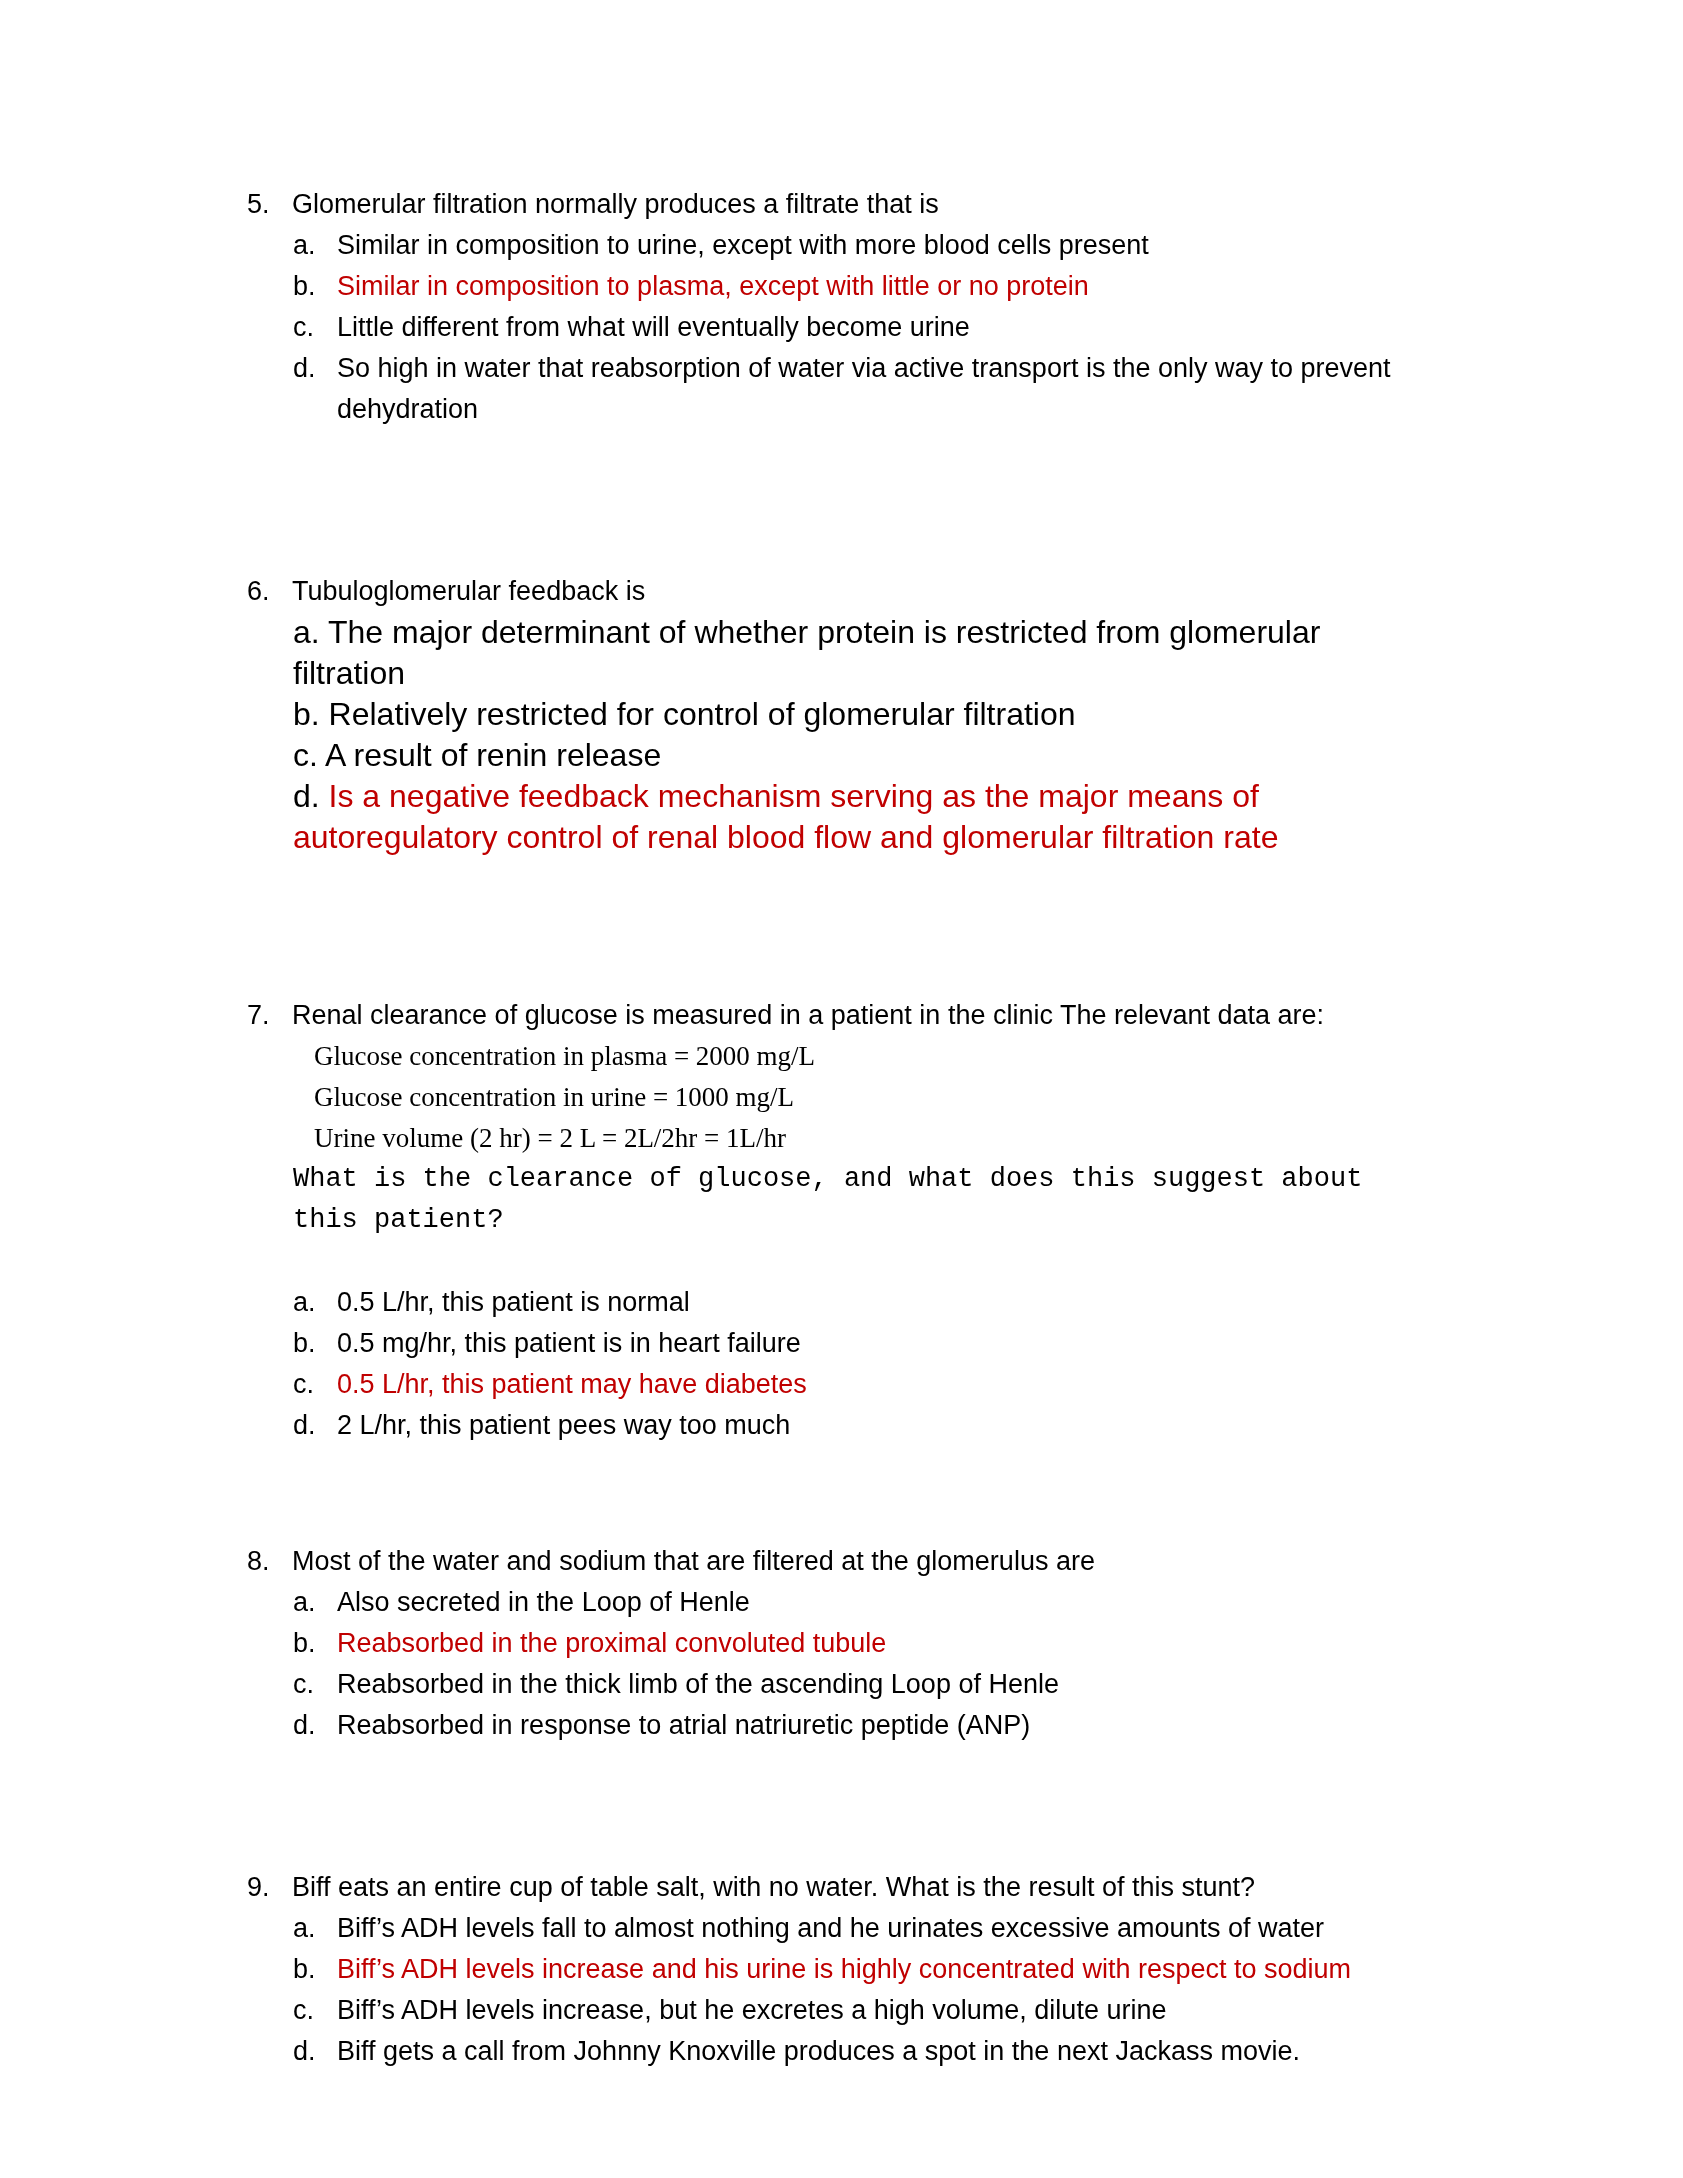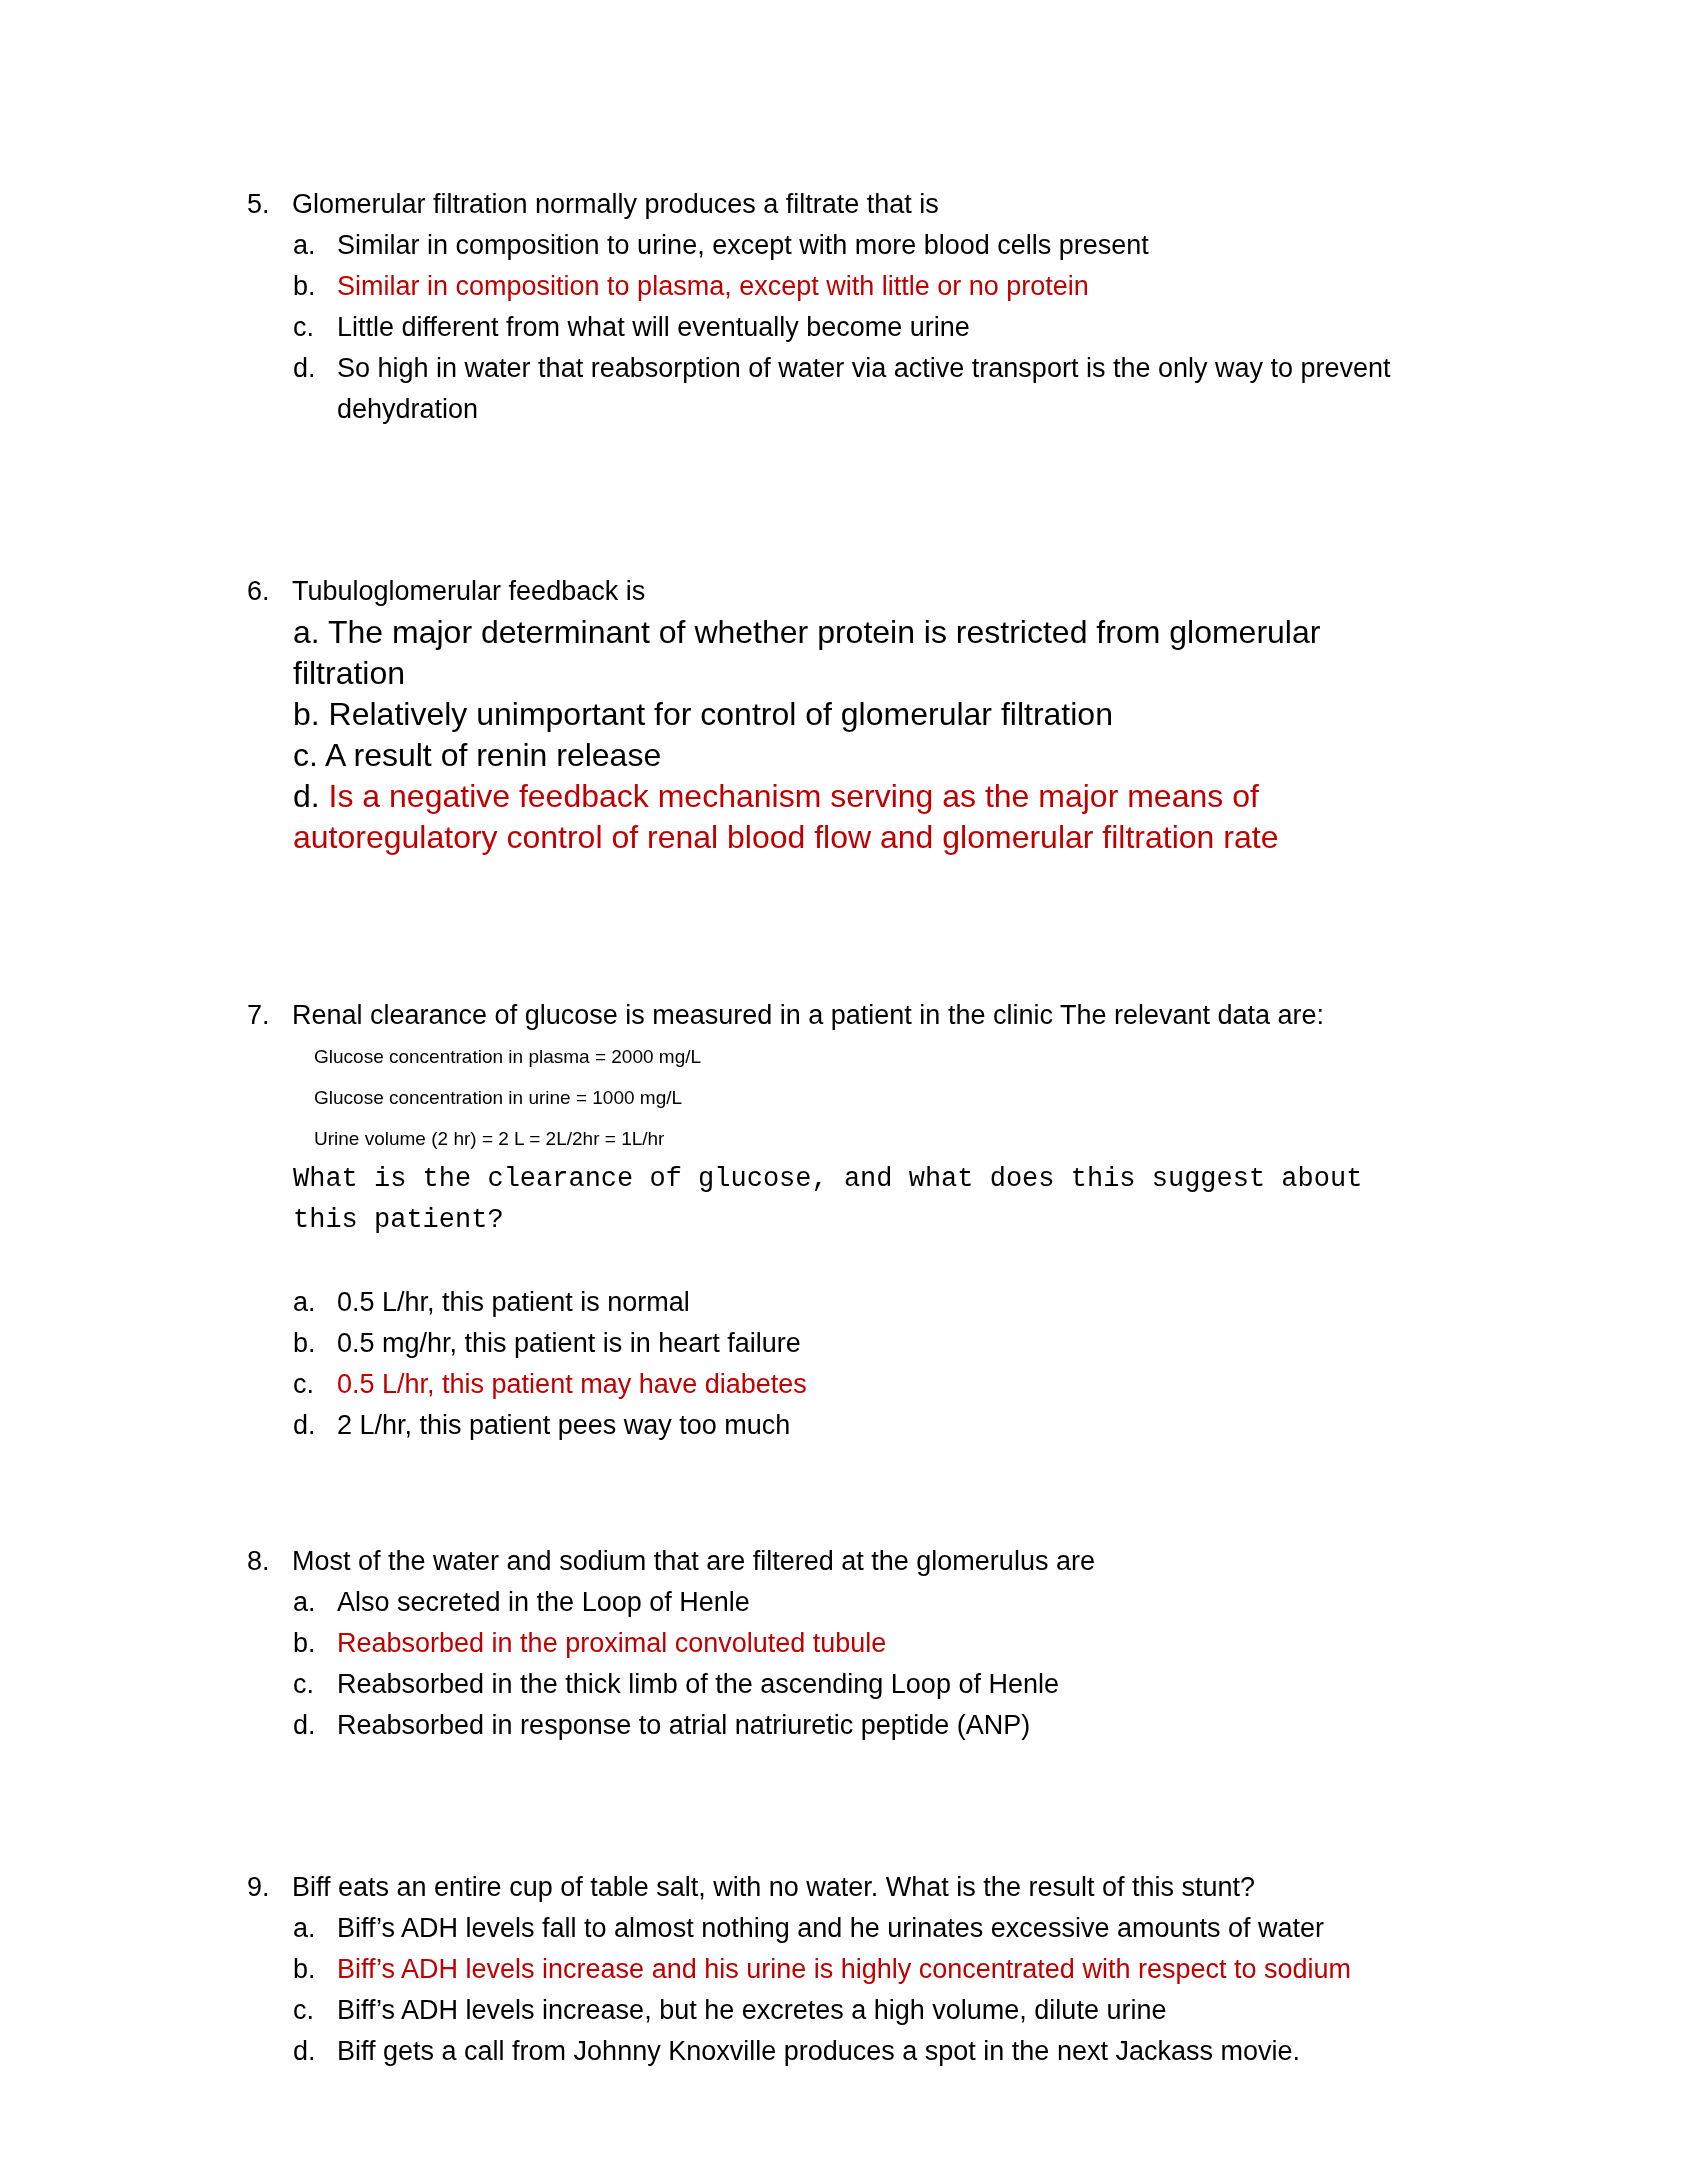--- a/index.html
+++ b/index.html
@@ -74,23 +74,24 @@
 
   
   .plain-line {
     font-size: 32px;
     line-height: 41px;
     padding-left: 55px;
   }
 
   
   .data-line {
-    font-size: 19px;
+    font-size: 27px;
     line-height: 41px;
     padding-left: 76px;
+    font-family: Liberation Serif, serif;
   }
   .prompt-line {
     font-size: 27px;
     line-height: 41px;
     padding-left: 55px;
     font-family: Liberation Mono, monospace;
   }
 
   
   .plain-number-line {
@@ -138,21 +139,21 @@
 
     <div class="q-block">
       <div class="q-row">
         <span class="q-num">6.</span>
         <span class="q-text">Tubuloglomerular feedback is</span>
       </div>
       <div class="plain-line">
         <span>a. The major determinant of whether protein is restricted from glomerular filtration</span>
       </div>
       <div class="plain-line">
-        <span>b. Relatively unimportant for control of glomerular filtration</span>
+        <span>b. Relatively restricted for control of glomerular filtration</span>
       </div>
       <div class="plain-line">
         <span>c. A result of renin release</span>
       </div>
       <div class="plain-line">
         <span>d. </span><span class="answer">Is a negative feedback mechanism serving as the major means of autoregulatory control of renal blood flow and glomerular filtration rate</span>
       </div>
     </div>
 
     <div class="gap-xl"></div>

